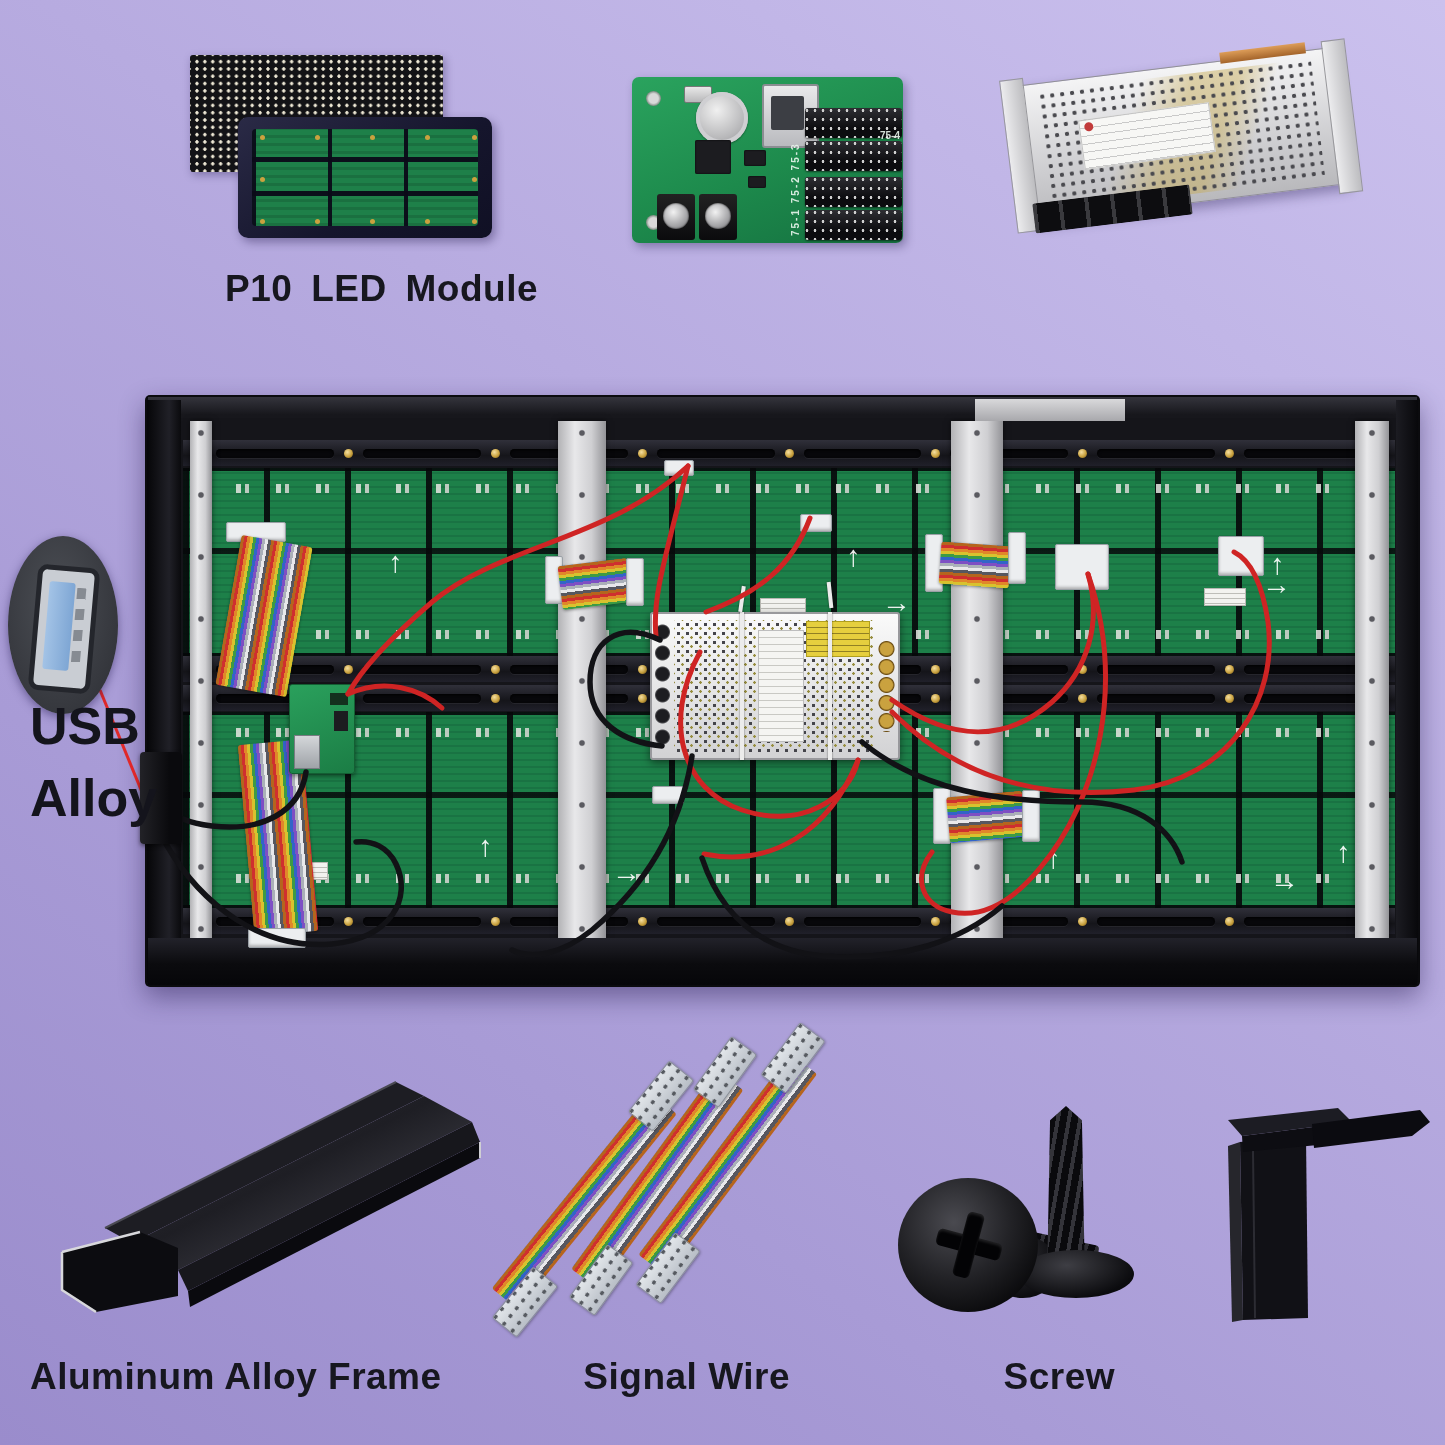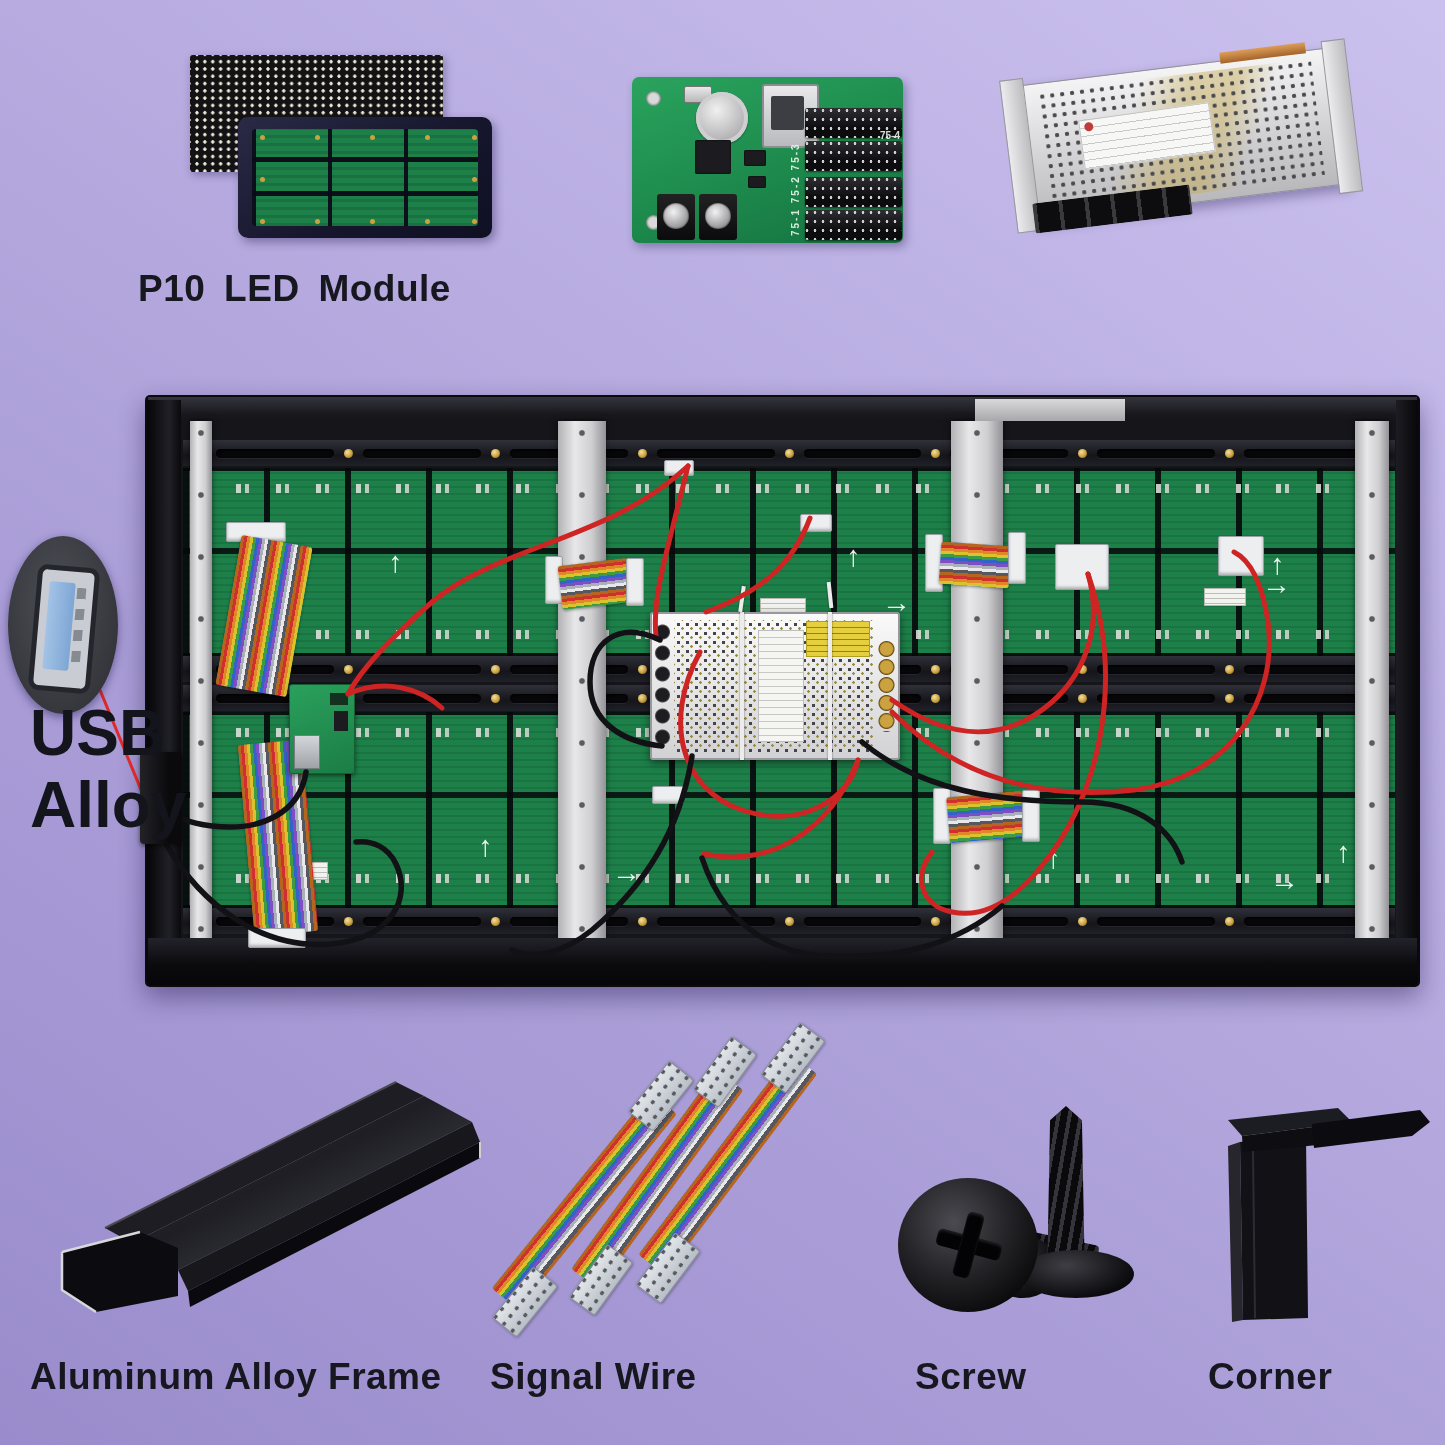--- a/index.html
+++ b/index.html
@@ -1,20 +1,20 @@
 <!DOCTYPE html>
 <html><head>
 <meta charset="utf-8">
 <style>
   html,body{margin:0;padding:0;background:#8f83c2;}
   #stage{position:relative;width:1445px;height:1445px;overflow:hidden;
     font-family:"Liberation Sans",sans-serif;
     background:linear-gradient(215deg,#cbc1ee 0%,#b7abe0 40%,#a89bd6 70%,#9a8ccc 100%);}
   .abs{position:absolute;}
-  .lbl{position:absolute;color:#17171f;font-weight:bold;text-align:left;
+  .lbl{position:absolute;color:#17171f;font-weight:bold;text-align:right;
        font-size:37px;letter-spacing:.5px;white-space:nowrap;}
   
   .ledmatrix{left:190px;top:55px;width:253px;height:117px;border-radius:3px;
     background:radial-gradient(circle,#efe9d6 1.4px,rgba(0,0,0,0) 1.9px) 3px 3px/7.9px 7.3px,#131316;
     box-shadow:2px 3px 8px rgba(30,20,70,.35);}
   .p10back{left:238px;top:117px;width:254px;height:121px;border-radius:10px;
     background:linear-gradient(145deg,#2a2a46,#15152c 60%,#101024);
     box-shadow:3px 4px 10px rgba(30,20,70,.4);}
   .p10g{left:252px;top:129px;width:226px;height:97px;border-radius:4px;
     background:
@@ -115,21 +115,21 @@
   
   .ucircle{left:8px;top:536px;width:110px;height:178px;border-radius:50%;
     background:radial-gradient(ellipse at 45% 38%,#4c4f55,#37393f 65%,#2b2d32);
     box-shadow:0 3px 10px rgba(35,25,80,.5);}
   .uport{left:33px;top:566px;width:52px;height:116px;transform:rotate(5deg);border-radius:10px;
     background:#c9cdd3;border:5px solid #24262c;}
   .utongue{left:46px;top:582px;width:26px;height:88px;transform:rotate(5deg);border-radius:3px;
     background:linear-gradient(90deg,#a3c3e6,#7ea6d4);}
   .ucontacts{left:74px;top:588px;width:9px;height:78px;transform:rotate(5deg);
     background:repeating-linear-gradient(180deg,#868b92 0 11px,rgba(0,0,0,0) 11px 21px);}
-  .usblbl{position:absolute;left:30px;color:#14141c;font-weight:bold;font-size:64px;}
+  .usblbl{position:absolute;left:30px;color:#14141c;font-weight:bold;font-size:52px;}
   
   .cable{position:absolute;height:34px;transform-origin:0 50%;border-radius:3px;
     background:repeating-linear-gradient(180deg,#b5651d 0 3px,#cf2f2f 3px 6px,#e0872a 6px 9px,#d8c22e 9px 12px,#3d9b44 12px 15px,#3264c8 15px 18px,#7e4fc4 18px 21px,#aab0b8 21px 24px,#e8e8ea 24px 27px,#57575f 27px 31px);}
   .idc{position:absolute;width:64px;height:30px;border:1px solid #8a9098;border-radius:3px;
     background:radial-gradient(circle,#565a60 1.8px,rgba(0,0,0,0) 2.2px) 7px 7px/10px 11px,
       linear-gradient(180deg,#e2e6ea,#b8bec6);box-shadow:0 1px 3px rgba(0,0,0,.35);}
   .shaft{left:1047px;top:1106px;width:38px;height:178px;
     background:repeating-linear-gradient(100deg,#34343a 0 4px,#0a0a0d 4px 11px);
     clip-path:polygon(50% 0%,92% 8%,100% 100%,0% 100%,8% 8%);}
   .flange1{left:1018px;top:1250px;width:116px;height:48px;border-radius:50%;
@@ -407,14 +407,13 @@
   <div class="abs wash2"></div>
   <div class="abs shaft"></div>
   <div class="abs flange1"></div>
   <div class="abs head2"></div>
   <div class="ph" style="left:936px;top:1236px;width:66px;height:17px;transform:rotate(15deg);"></div>
   <div class="ph" style="left:960px;top:1212px;width:17px;height:66px;transform:rotate(15deg);"></div>
 
   <div class="lbl" style="left:30px;top:1356px;width:340px;">Aluminum Alloy Frame</div>
   <div class="lbl" style="left:915px;top:1356px;width:200px;">Screw</div>
   <div class="lbl" style="left:490px;top:1356px;width:300px;">Signal Wire</div>
-  <div class="lbl" style="left:1208px;top:1356px;width:200px;">Corner</div>
 </div>
 
 </body></html>

